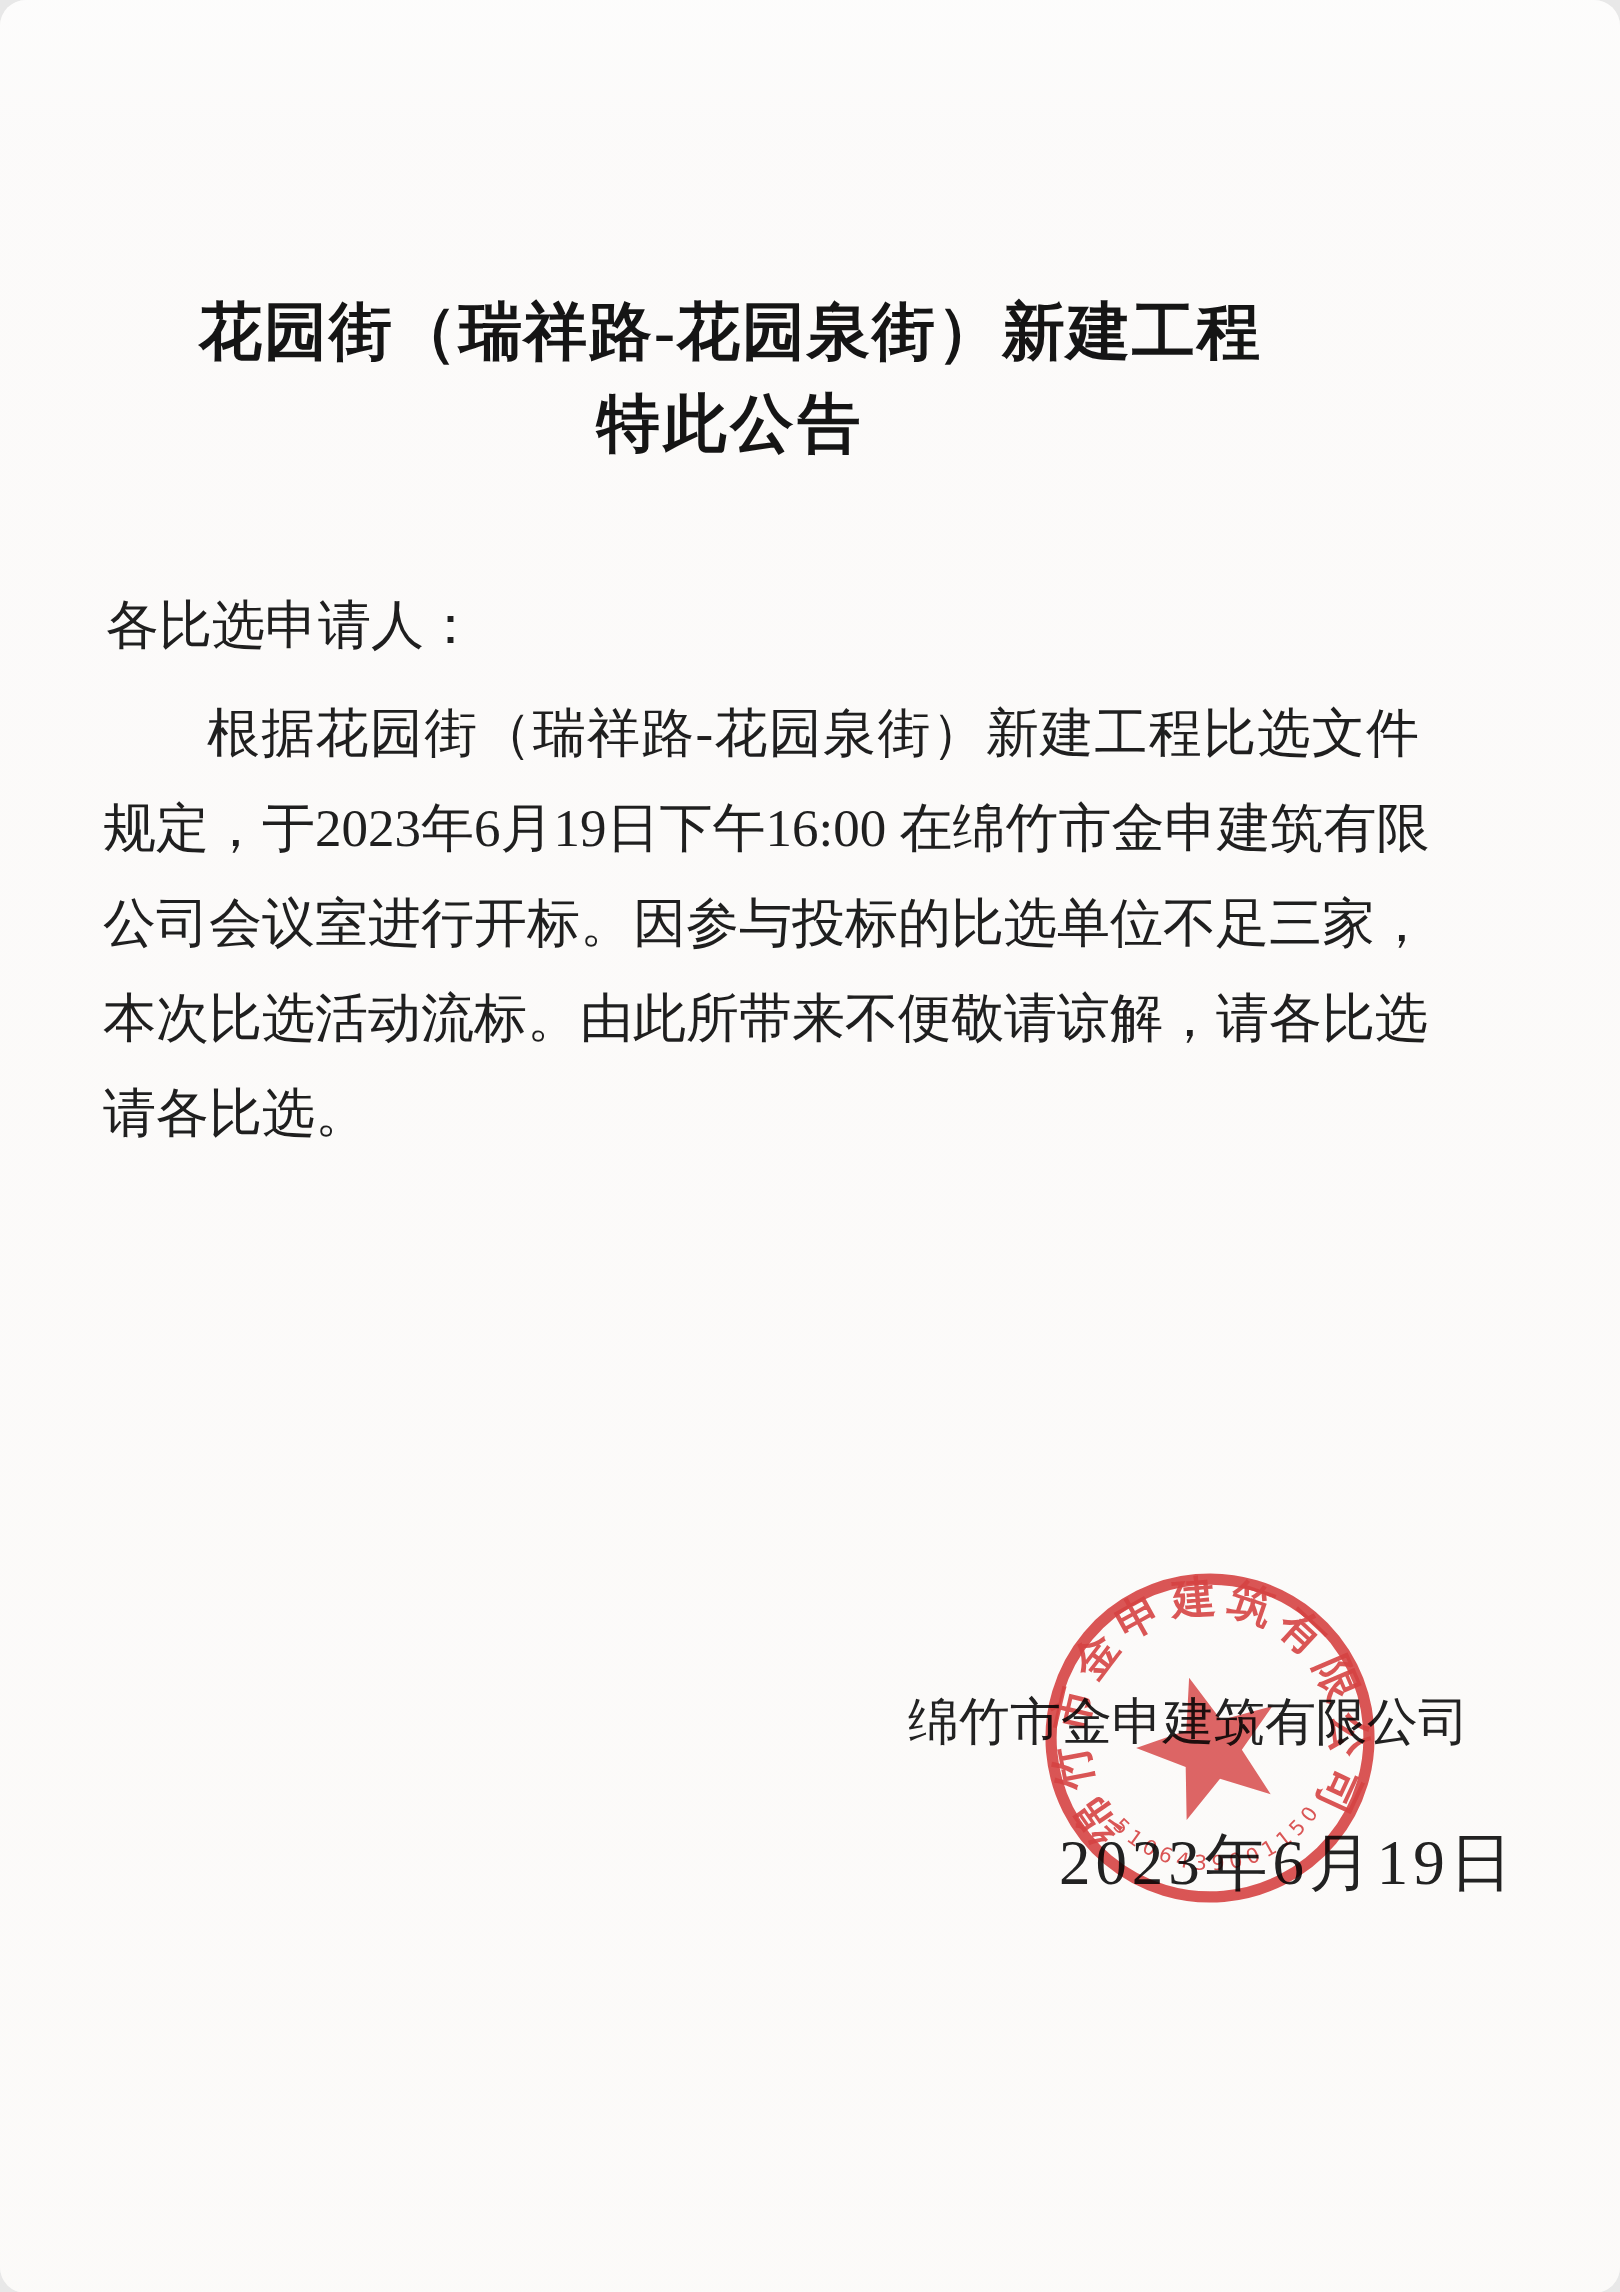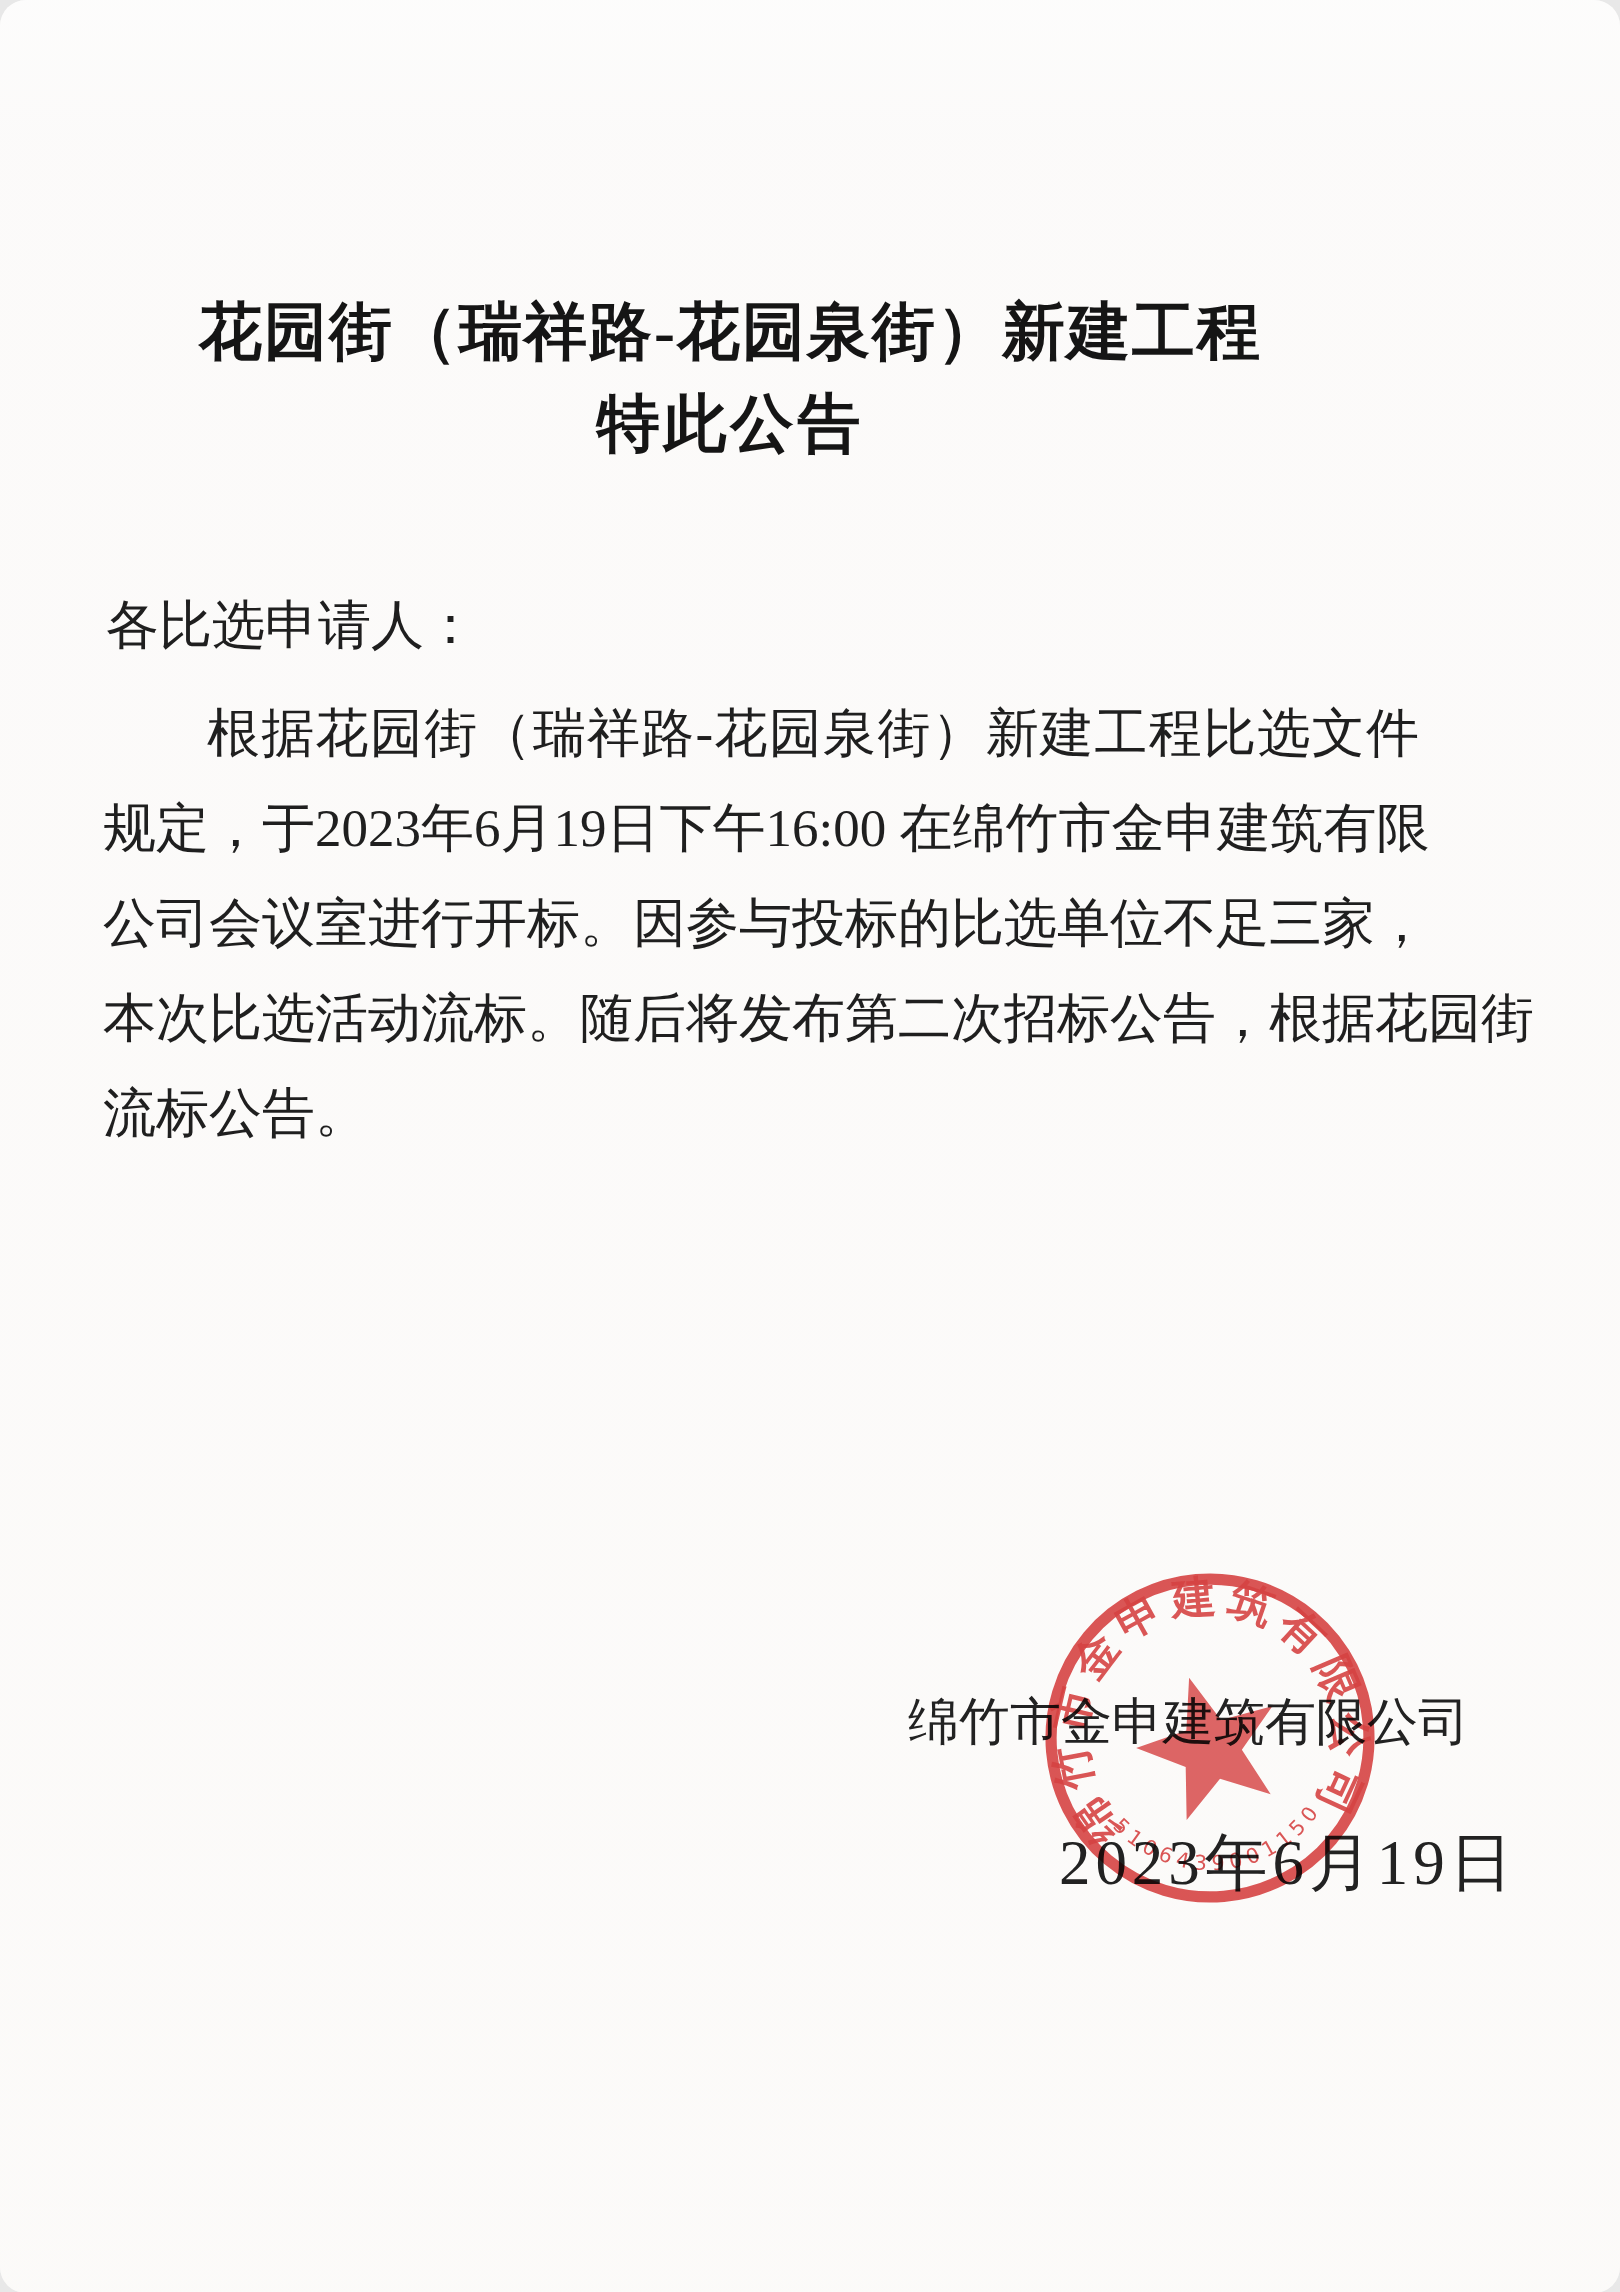--- a/index.html
+++ b/index.html
@@ -131,22 +131,22 @@
 <div class="page">
 
   <h1 class="title"><span class="t1">花园街（瑞祥路-花园泉街）新建工程</span><span class="t2">特此公告</span></h1>
 
   <div class="salutation">各比选申请人：</div>
 
   <div class="bodywrap">
     <div class="bl indent">根据花园街（瑞祥路-花园泉街）新建工程比选文件</div>
     <div class="bl">规定，于2023年6月19日下午16:00 在绵竹市金申建筑有限</div>
     <div class="bl">公司会议室进行开标。因参与投标的比选单位不足三家，</div>
-    <div class="bl">本次比选活动流标。随后将发布第二次招标公告，根据花园街</div>
-    <div class="bl plain">流标公告。</div>
+    <div class="bl">本次比选活动流标。由此所带来不便敬请谅解，请各比选</div>
+    <div class="bl plain">请各比选。</div>
   </div>
 
   <div class="company">绵竹市金申建筑有限公司</div>
 
   <div class="sigdate">2023年6月19日</div>
 
   <div class="seal">
     <svg viewBox="0 0 400 400">
       <circle class="ring" cx="200" cy="200" r="170"></circle>
       <polygon class="star" points="0,-80 19.4,-26.7 76.1,-24.7 31.4,10.2 47,64.7 0,33 -47,64.7 -31.4,10.2 -76.1,-24.7 -19.4,-26.7" transform="translate(200,212) rotate(-12)"></polygon>

